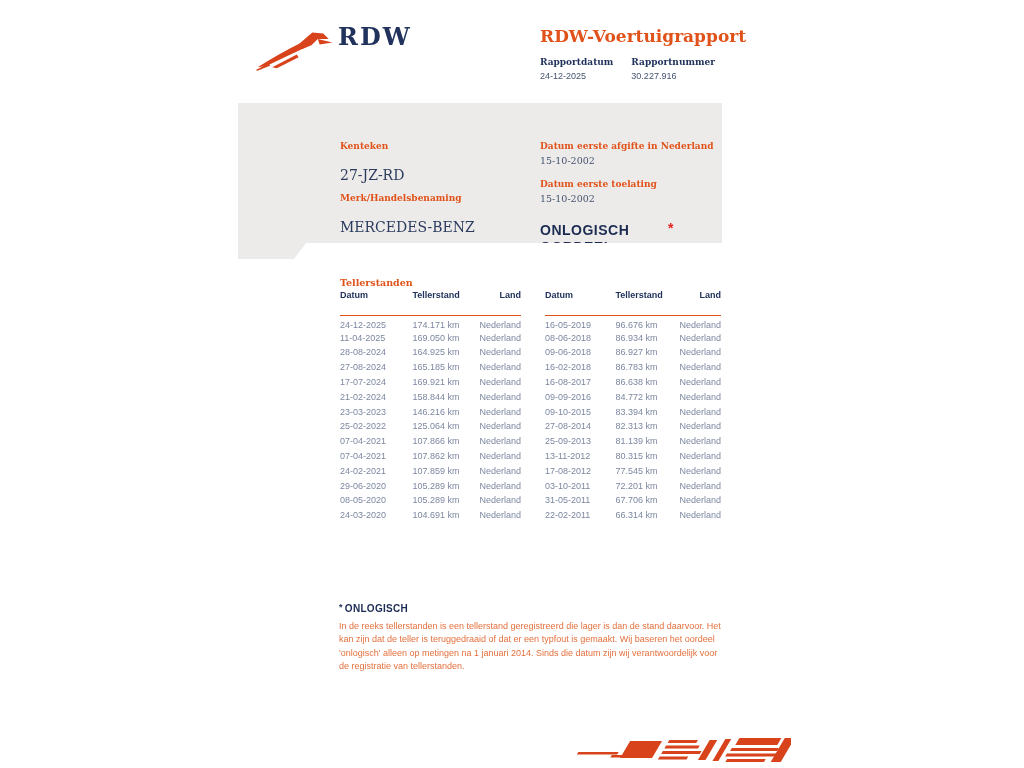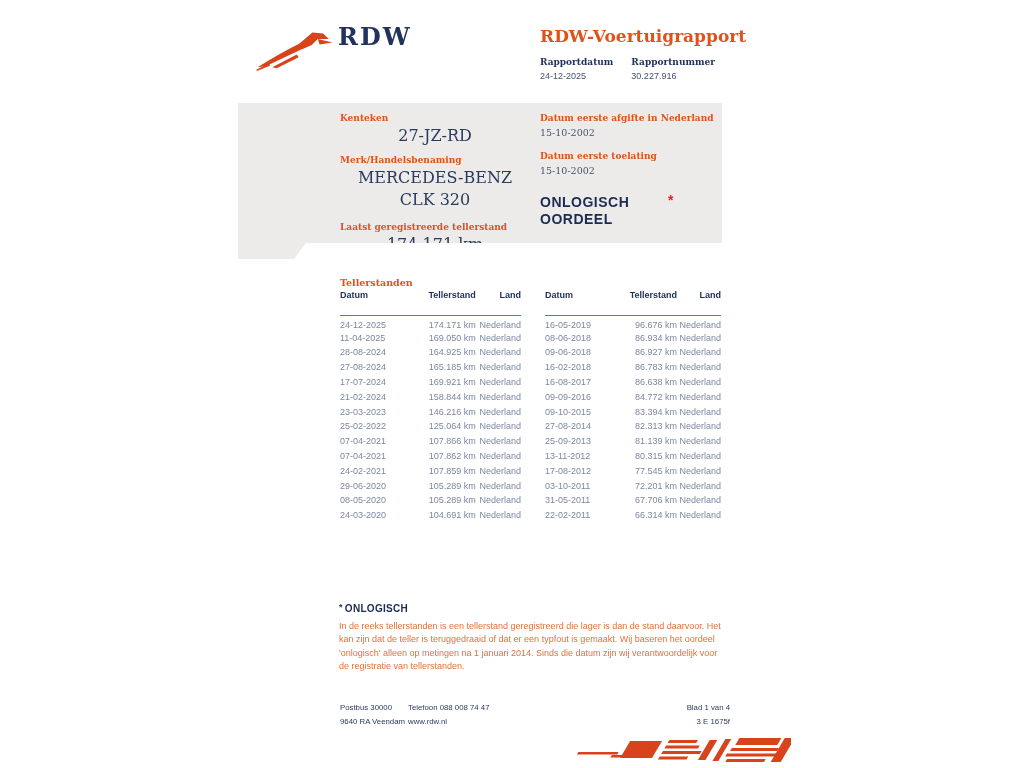--- a/index.html
+++ b/index.html
@@ -16,39 +16,39 @@
   .meta { position: absolute; left: 540px; top: 57px; display: flex; gap: 18px; }
   .meta .lbl { font-family: "DejaVu Serif", serif; font-weight: bold; font-size: 9px; color: #21335c; }
   .meta .val { font-size: 9px; color: #44536f; margin-top: 4px; }
 
   
   .info-box { position: absolute; left: 238px; top: 103px; width: 484px; height: 156px;
               background: #edebe9;
               clip-path: polygon(0 0, 484px 0, 484px 140px, 68px 140px, 56px 156px, 0 156px); }
   .box-col-left  { position: absolute; left: 102px; top: 10px; width: 190px; }
   .box-col-right { position: absolute; left: 302px; top: 10px; width: 180px; }
-  .olabel { font-family: "DejaVu Serif", serif; font-weight: bold; font-size: 9px; color: #e0521a; }
-  .bigval { font-family: "DejaVu Serif", serif; font-size: 16px; color: #2a3b5e; margin-top: 3px; text-align: center; }
+  .olabel { font-family: "DejaVu Serif", serif; font-weight: bold; font-size: 9px; color: #e0521a; margin-top: 28px; }
+  .bigval { font-family: "DejaVu Serif", serif; font-size: 14px; color: #2a3b5e; margin-top: 16px; }
   .smval  { font-family: "DejaVu Serif", serif; font-size: 9.5px; color: #44536f; margin-top: 4px; }
   .gap1 { margin-top: 10px; } .gap2 { margin-top: 13px; }
   .verdict { margin-top: 18px; position: relative; font-weight: bold; font-size: 14px;
              letter-spacing: 0.5px; line-height: 17px; color: #1b2b52; }
   .verdict .star { position: absolute; left: 128px; top: -2px; color: #e3231e; font-size: 14px; }
 
   
   .tbl-title { position: absolute; left: 340px; top: 277px; font-family: "DejaVu Serif", serif;
                font-weight: bold; font-size: 9.5px; color: #e0521a; }
   table.odo { position: absolute; top: 290px; border-collapse: collapse; table-layout: fixed; }
   table.odo.left  { left: 340px; width: 181px; }
   table.odo.right { left: 545px; width: 176px; }
   table.odo th { font-size: 9px; font-weight: bold; color: #21335c; text-align: left;
                  padding: 0 0 15px 0; border-bottom: 1.5px solid #e0521a; }
   table.odo td { font-size: 9px; color: #7c87a0; padding: 0; height: 14.8px; vertical-align: middle; }
   table.odo .c1 { width: 40%; }
-  table.odo .c2 { width: 35%; text-align: right; }
+  table.odo .c2 { width: 35%; }
   table.odo .c3 { width: 25%; text-align: right; }
   table.odo tbody tr:first-child td { padding-top: 4px; }
 
   
   .footnote { position: absolute; left: 339px; top: 602px; width: 386px; }
   .fn-head { font-size: 10px; font-weight: bold; color: #1b2b52; letter-spacing: 0.3px; }
   .fn-head .fn-star { font-size: 9px; vertical-align: 2px; margin-right: 2px; }
   .fn-body { margin-top: 6px; font-size: 9px; line-height: 13.4px; color: #e4703d; }
 
   
@@ -279,34 +279,20 @@
       </tbody>
   </table>
 
   <div class="footnote">
     <div class="fn-head">
       <span class="fn-star">*</span><span>ONLOGISCH</span>
     </div>
     <div class="fn-body">In de reeks tellerstanden is een tellerstand geregistreerd die lager is dan de stand daarvoor. Het kan zijn dat de teller is teruggedraaid of dat er een typfout is gemaakt. Wij baseren het oordeel 'onlogisch' alleen op metingen na 1 januari 2014. Sinds die datum zijn wij verantwoordelijk voor de registratie van tellerstanden.</div>
   </div>
 
-  <div class="footer">
-    <div class="fcol1">
-      <div>Postbus 30000</div>
-      <div>9640 RA Veendam</div>
-    </div>
-    <div class="fcol2">
-      <div>Telefoon 088 008 74 47</div>
-      <div>www.rdw.nl</div>
-    </div>
-    <div class="fcol3">
-      <div>Blad 1 van 4</div>
-      <div>3 E 1675f</div>
-    </div>
-  </div>
 
   <svg class="tail-art" viewBox="0 0 300 30" preserveAspectRatio="none" aria-hidden="true">
     <g fill="#d8431c" transform="skewX(-35)">
       <rect x="58" y="16" width="48" height="2.4"></rect>
       <rect x="112" y="5" width="38" height="17"></rect>
       <rect x="100" y="19" width="14" height="2.6"></rect>
       <rect x="158" y="4" width="34" height="3"></rect>
       <rect x="158" y="9.5" width="40" height="3"></rect>
       <rect x="158" y="15" width="46" height="3"></rect>
       <rect x="158" y="20.5" width="34" height="3"></rect>

